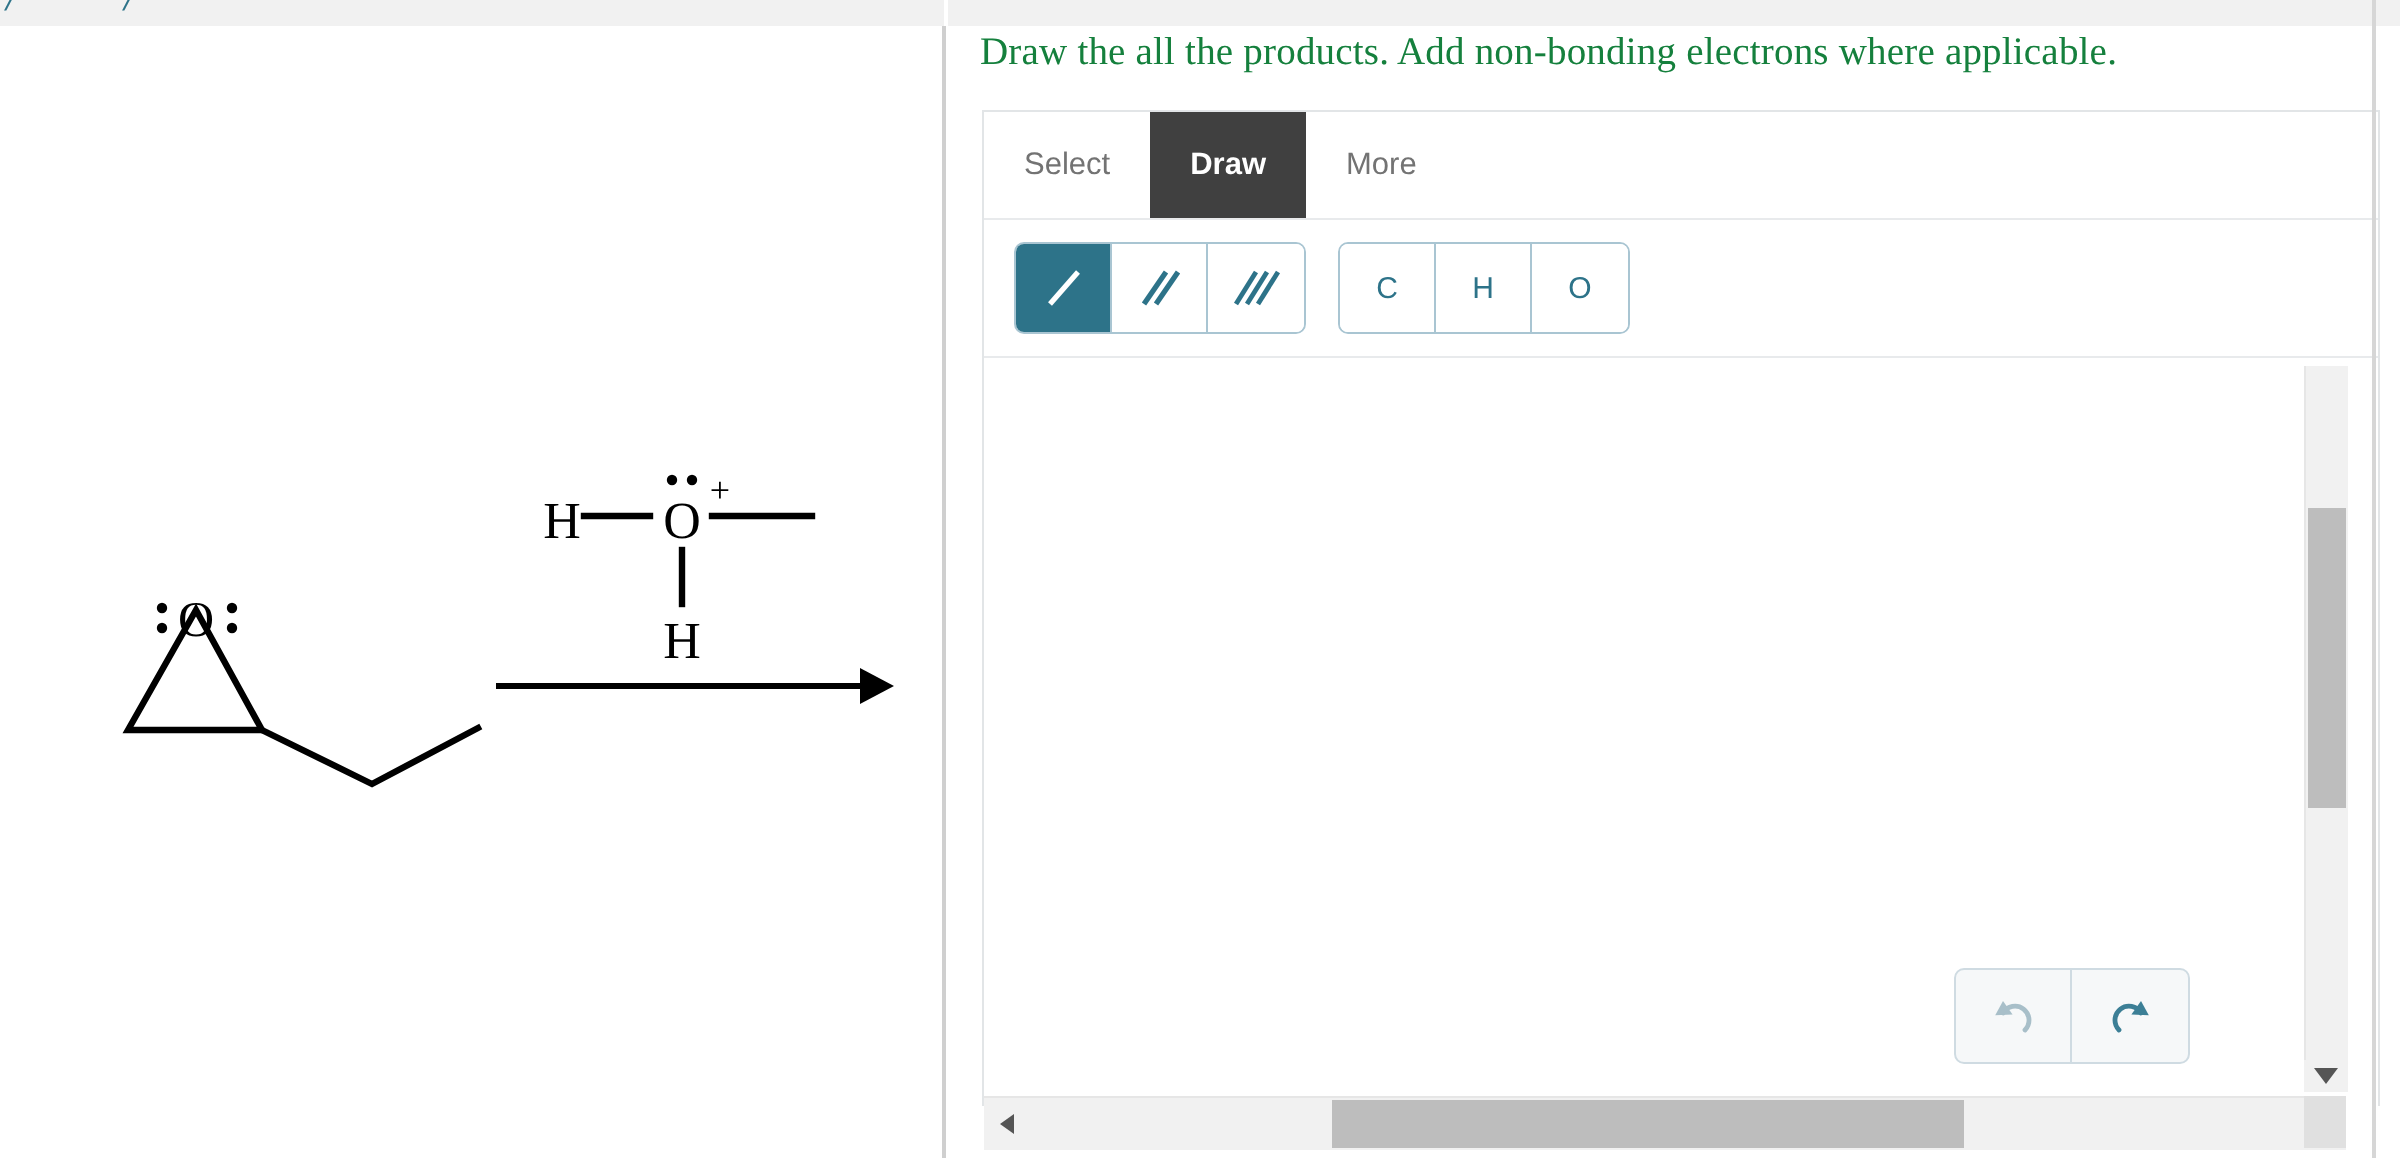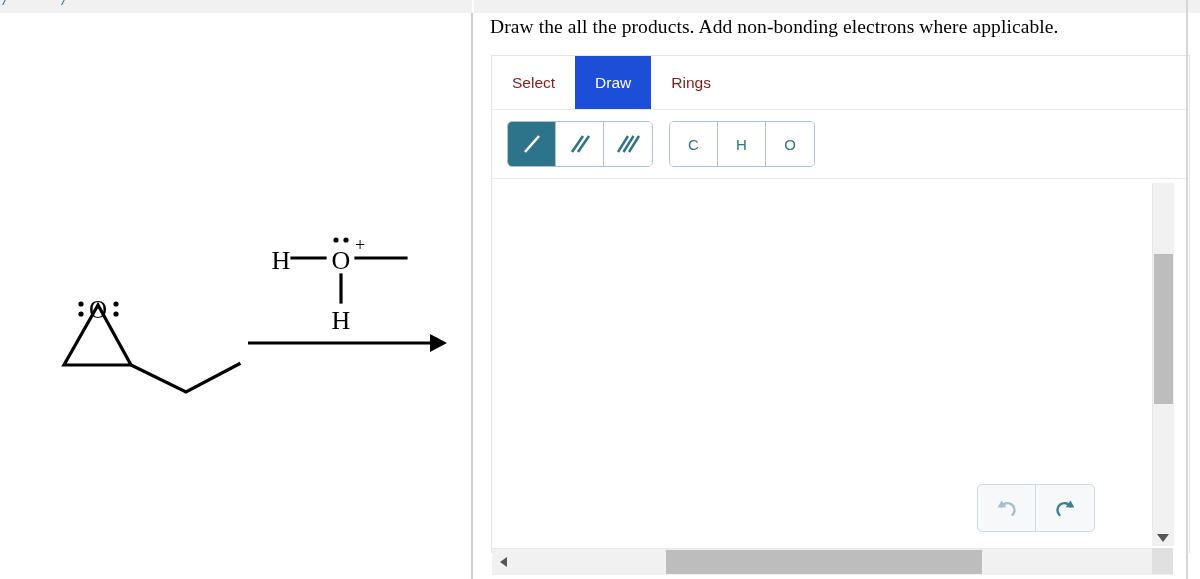--- a/index.html
+++ b/index.html
@@ -52,21 +52,21 @@
     position: absolute; left: 0; top: 0;
     width: 726px; height: 13px;
     background: #f1f1f1;
   }
 
   #prompt {
     position: absolute; left: 16px; top: 16px;
     width: 700px;
     font-family: "Liberation Serif", serif;
     font-size: 19.5px;
-    color: #000000;
+    color: #15803d;
     white-space: nowrap;
     letter-spacing: .1px;
   }
 
   
   #editor {
     position: absolute; left: 17px; top: 55px;
     width: 699px; height: 498px;
     border: 1px solid #e2e5e7;
     box-sizing: border-box;
@@ -78,28 +78,28 @@
     position: relative;
     height: 53px;
     border-bottom: 1px solid #e8eaec;
     display: flex;
     align-items: stretch;
   }
   .menu-item {
     display: flex; align-items: center; justify-content: center;
     padding: 0 20px;
     font-size: 15.5px;
-    color: #7f1d1d;
+    color: #737373;
     cursor: pointer;
     user-select: none;
   }
   .menu-item.active {
-    background: #1d4ed8;
+    background: #404040;
     color: #ffffff;
-    font-weight: 400;
+    font-weight: 700;
   }
   .menu-spacer { flex: 1; }
   #menu-erase { padding-right: 26px; }
 
   
   #tool-row {
     position: relative;
     height: 68px;
     display: flex;
     align-items: center;
@@ -252,21 +252,21 @@
 <div id="right-panel">
   <div id="right-topbar"></div>
 
   <div id="prompt">Draw the all the products. Add non-bonding electrons where applicable.</div>
 
   <div id="editor">
 
     <div id="menu-row">
       <div class="menu-item">Select</div>
       <div class="menu-item active">Draw</div>
-      <div class="menu-item">Rings</div>
+      <div class="menu-item">More</div>
       <div class="menu-spacer"></div>
     </div>
 
     <div id="tool-row">
       <div class="btn-group">
         <div class="tool-btn active">
           <svg width="26" height="26" viewBox="0 0 26 26">
             <line x1="6" y1="21" x2="20" y2="5" stroke="#ffffff" stroke-width="2.6"></line>
           </svg>
         </div>

